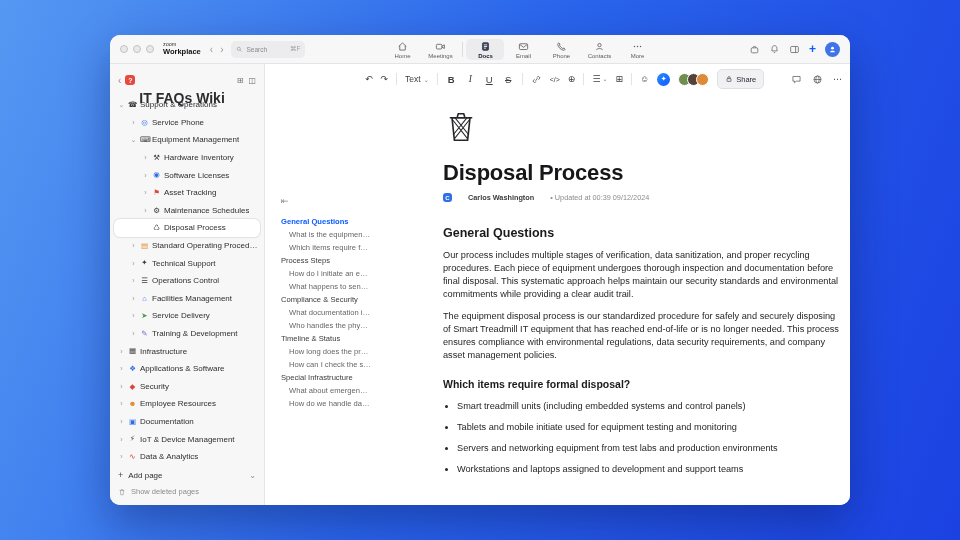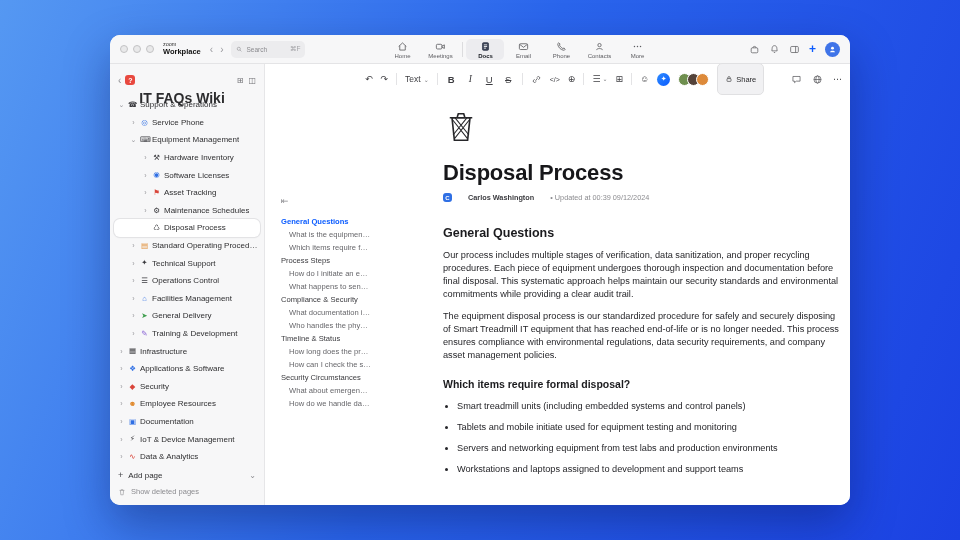--- a/index.html
+++ b/index.html
@@ -89,21 +89,21 @@
   .text-dd { font-size:8.5px; display:flex; gap:3px; align-items:center; }
   .mini-chev { font-size:6px; color:#77777b; }
   .ai-dot { width:13px; height:13px; border-radius:50%;
     background:linear-gradient(135deg,#2e8bff,#0b5cff); color:#fff; font-size:7px;
     display:flex; align-items:center; justify-content:center; }
   .avs { display:flex; }
   .av { width:13px; height:13px; border-radius:50%; border:1.5px solid #fff; }
   .av + .av { margin-left:-4px; }
   .av1{background:#6f8f4f}.av2{background:#54433a}.av3{background:#dd8a3a}
   .share { display:flex; align-items:center; gap:3px; background:#f1f1f3; border:1px solid #e0e0e2;
-    border-radius:5px; height:32px; padding:0 7px; font-size:7.5px; color:#2c2c2e; }
+    border-radius:5px; height:20px; padding:0 7px; font-size:7.5px; color:#2c2c2e; }
   .share svg { width:8px; height:8px; stroke:#2c2c2e; fill:none; stroke-width:1.5; }
   .right-tools { margin-left:auto; display:flex; gap:10px; align-items:center; color:#47474b; }
   .right-tools svg { width:11px; height:11px; stroke:#47474b; fill:none; stroke-width:1.2; }
 
   
   .toc { position:absolute; left:16px; top:126px; width:90px; }
   .toc-collapse { color:#8a8a8e; font-size:9px; }
   .toc-list { margin-top:9px; display:flex; flex-direction:column; }
   .toc-row { height:13px; font-size:7.6px; color:#3a3a3e; white-space:nowrap;
     overflow:hidden; text-overflow:ellipsis; }
@@ -306,21 +306,21 @@
 
           <div class="sb-row lvl1">
             <span class="chev">›</span>
             <span class="ic ic-blue">⌂</span>
             <span class="lb">Facilities Management</span>
           </div>
 
           <div class="sb-row lvl1">
             <span class="chev">›</span>
             <span class="ic ic-green">➤</span>
-            <span class="lb">General Delivery</span>
+            <span class="lb">Service Delivery</span>
           </div>
 
           <div class="sb-row lvl1">
             <span class="chev">›</span>
             <span class="ic ic-purple">✎</span>
             <span class="lb">Training &amp; Development</span>
           </div>
 
           <div class="sb-row lvl0">
             <span class="chev">›</span>
@@ -455,21 +455,21 @@
             <div class="toc-row t-sub">What documentation is req...</div>
 
             <div class="toc-row t-sub">Who handles the physical di...</div>
 
             <div class="toc-row t-section">Timeline &amp; Status</div>
 
             <div class="toc-row t-sub">How long does the process ...</div>
 
             <div class="toc-row t-sub">How can I check the status ...</div>
 
-            <div class="toc-row t-section">Security Circumstances</div>
+            <div class="toc-row t-section">Special Infrastructure</div>
 
             <div class="toc-row t-sub">What about emergency dis...</div>
 
             <div class="toc-row t-sub">How do we handle damage...</div>
 
         </div>
       </div>
 
       <div class="content">
         <div class="trash">

